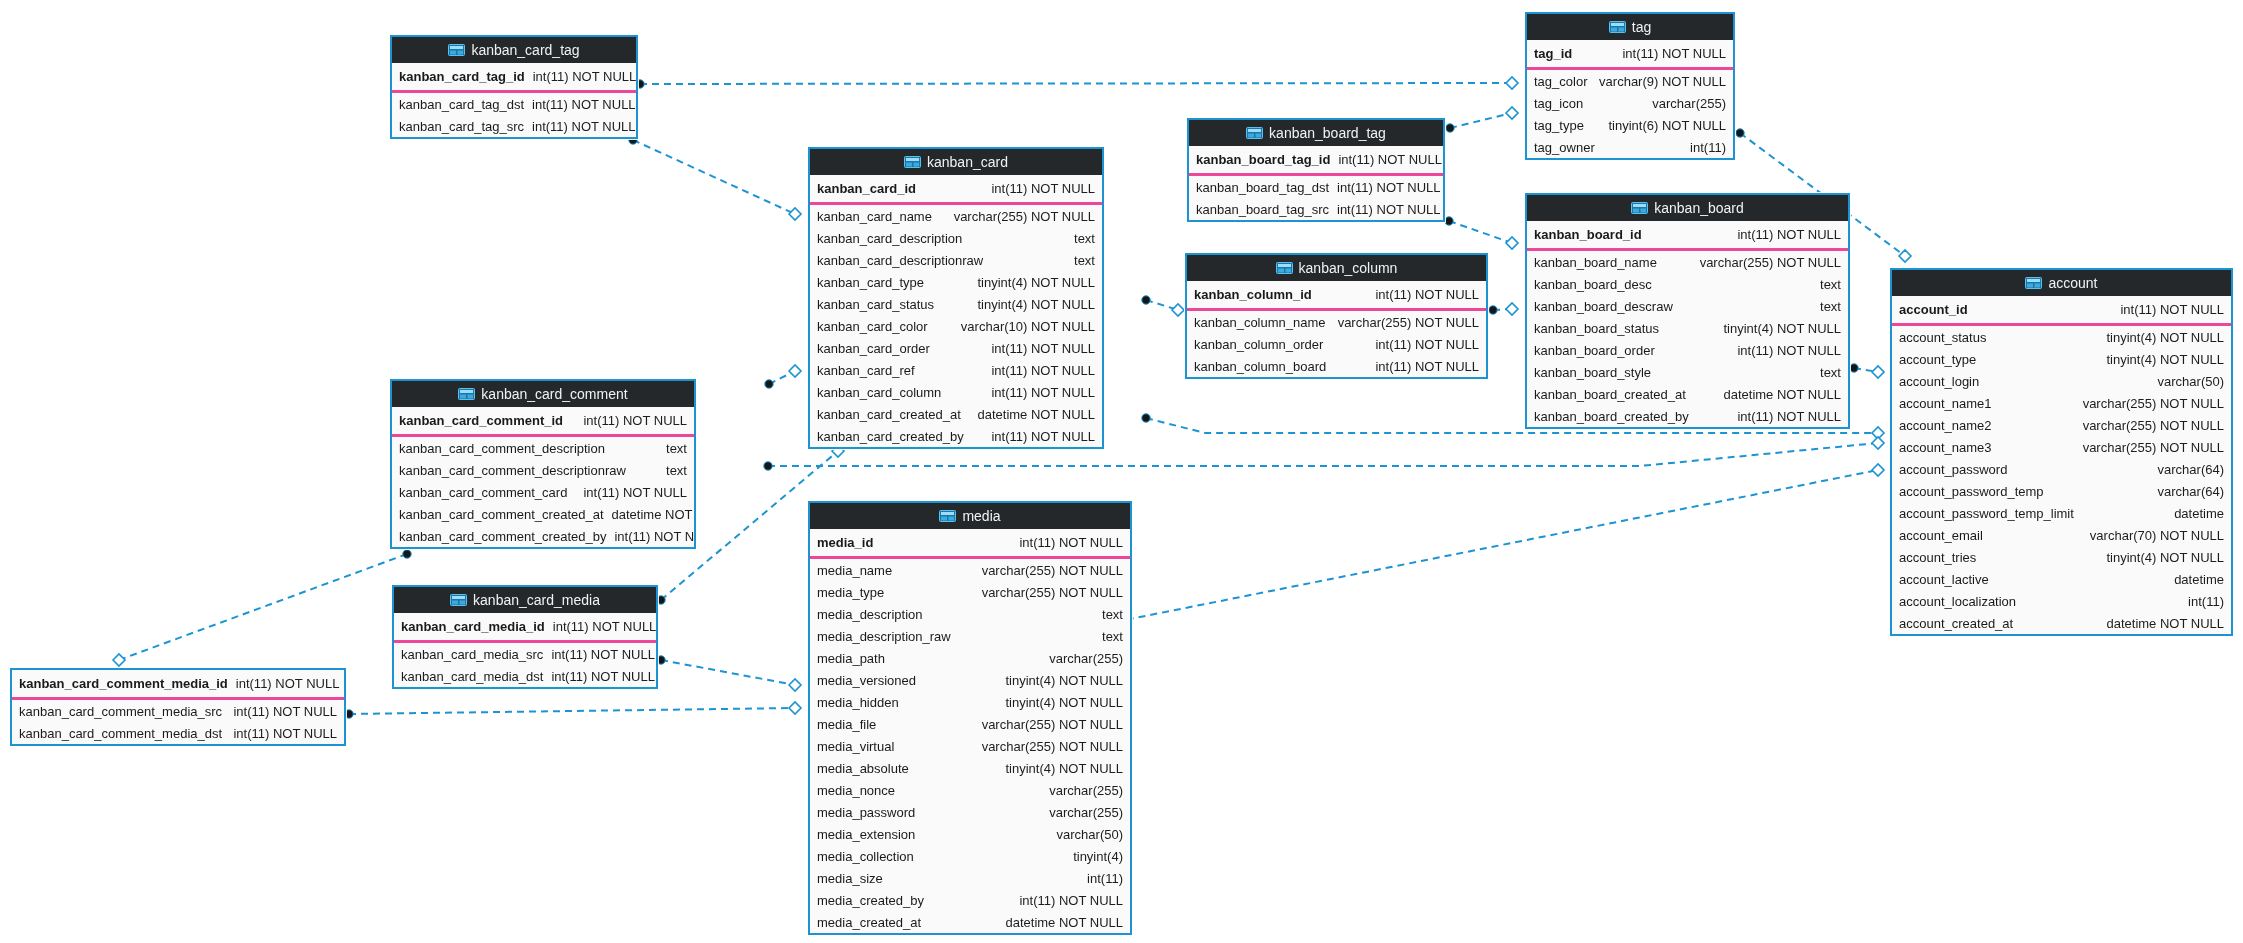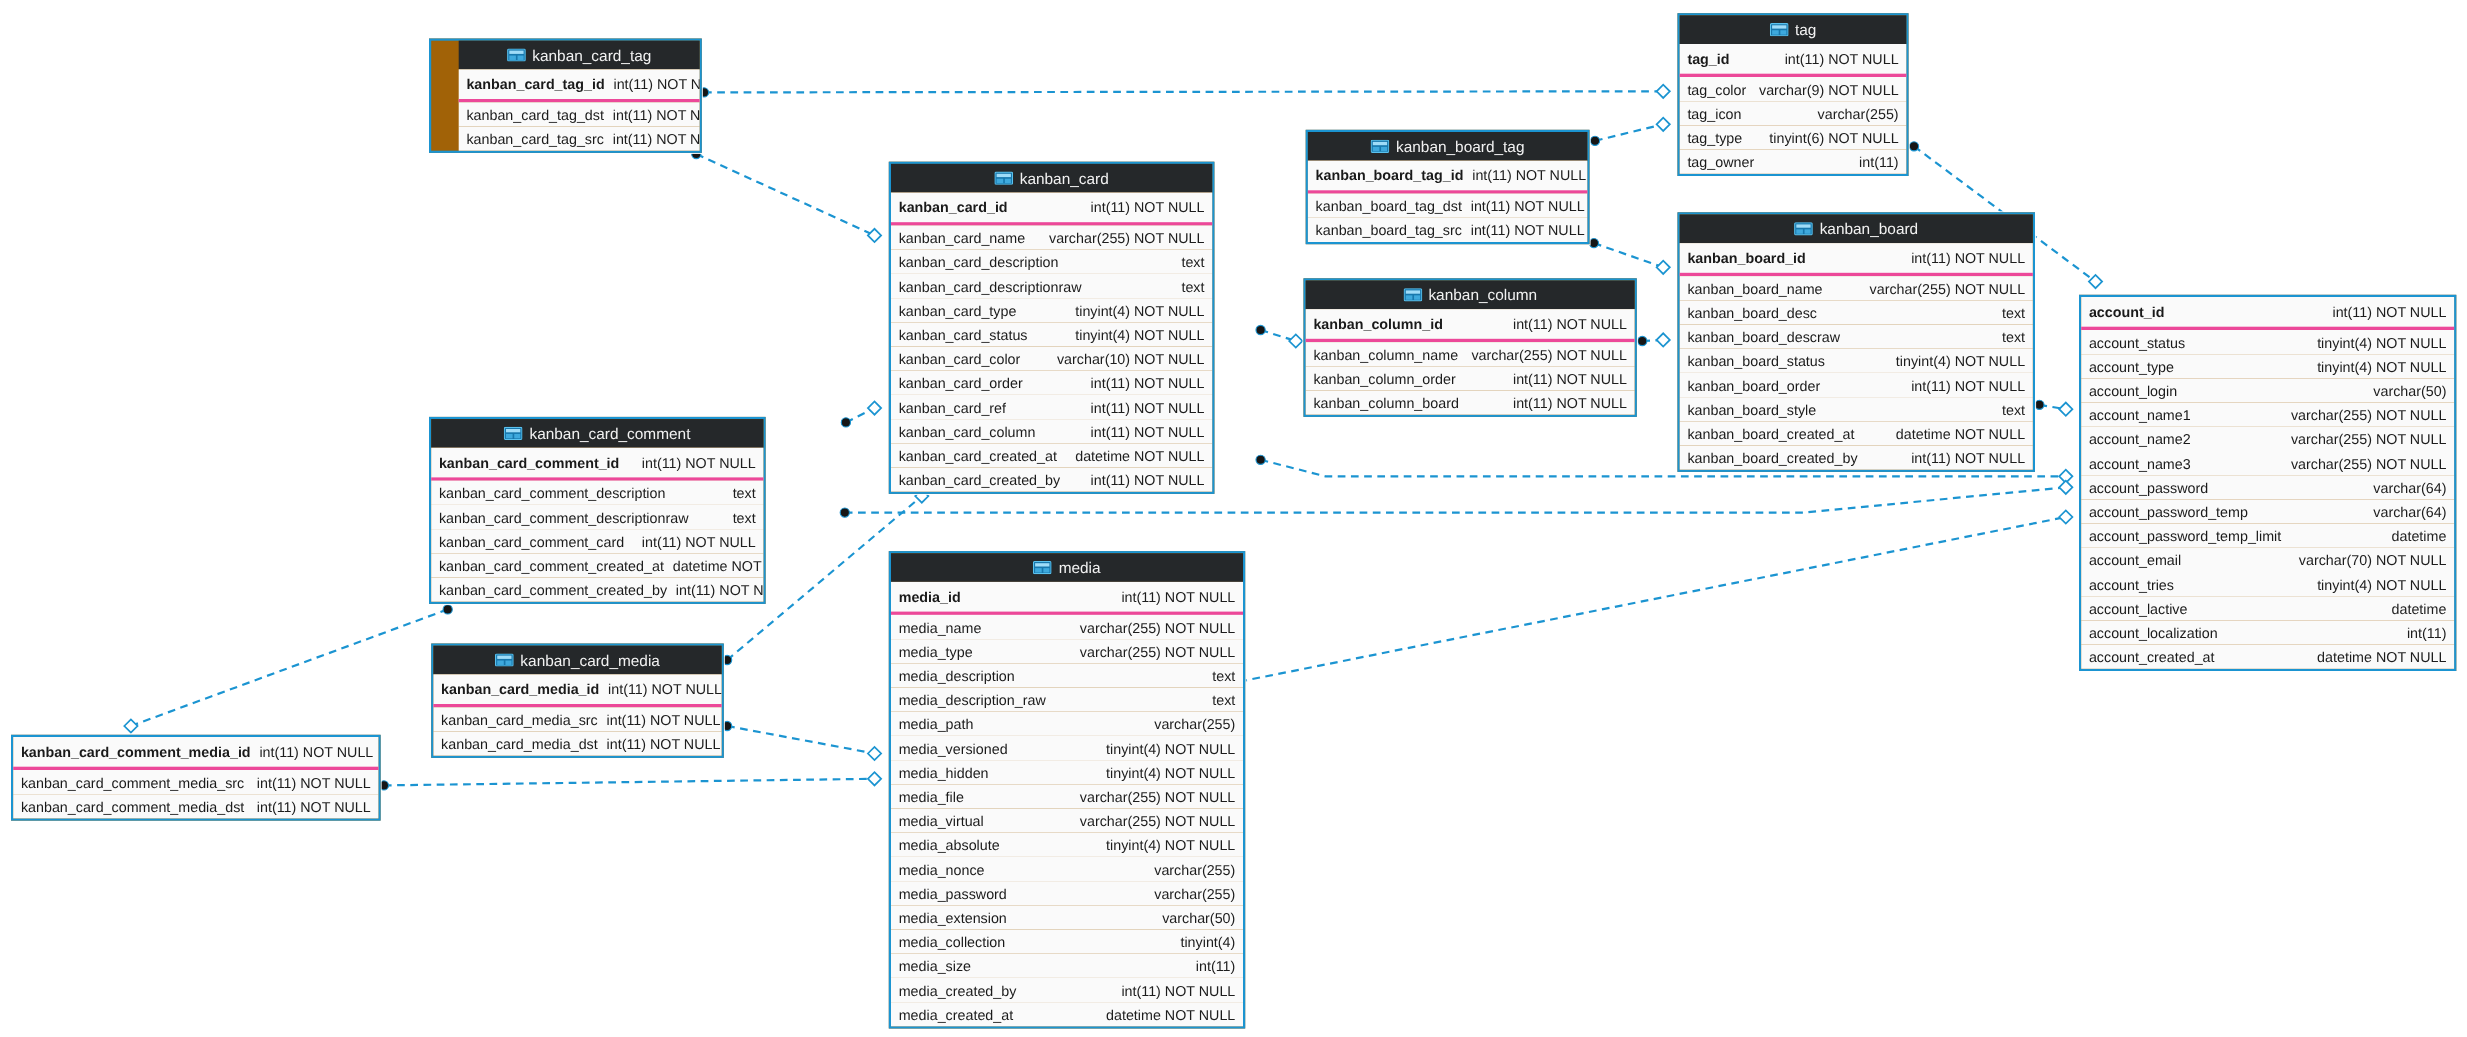--- a/index.html
+++ b/index.html
@@ -1,21 +1,21 @@
 <!DOCTYPE html>
 <html><head>
 <meta charset="utf-8">
 <style>
   html,body{margin:0;padding:0;background:#ffffff;}
   body{font-family:"Liberation Sans","DejaVu Sans",sans-serif;}
   #diagram{position:relative;width:2243px;height:943px;background:#ffffff;overflow:hidden;}
   #rel-layer{position:absolute;left:0;top:0;z-index:1;}
   .table-node{
     position:absolute;z-index:2;box-sizing:border-box;
-    border:2px solid #1b94d1;background:#a16207;
+    border:2px solid #1b94d1;background:#000000;
     box-shadow:0 0 0 1px rgba(255,255,255,.9);
   }
   .table-header{
     height:26px;background:#25282a;color:#f2f2f2;
     display:flex;align-items:center;justify-content:center;gap:6px;
     font-size:14px;white-space:nowrap;overflow:hidden;
   }
   .table-title{color:#f2f2f2;}
   .tbl-icon{flex:0 0 auto;display:block;}
   .row{
@@ -110,21 +110,21 @@
         <polyline points="407,554 119,660" class="rel-line"></polyline>
         <circle cx="407" cy="554" r="4.2" class="card-circle"></circle>
         <path d="M 113 660 L 119 654 L 125 660 L 119 666 Z" class="card-diamond"></path>
       </g>
       <g>
         <polyline points="349,714 795,708" class="rel-line"></polyline>
         <circle cx="349" cy="714" r="4.2" class="card-circle"></circle>
         <path d="M 789 708 L 795 702 L 801 708 L 795 714 Z" class="card-diamond"></path>
       </g>
     </svg>
-    <div class="table-node" style="left: 390px; top: 35px; width: 248px; padding-left: 25px;">
+    <div class="table-node" style="left: 390px; top: 35px; width: 248px;">
       <div class="table-header">
         <svg width="17" height="12" class="tbl-icon">
           <rect x="0.5" y="0.5" width="16" height="11" rx="1" fill="#1878ad" stroke="#5bc2ee"></rect>
           <rect x="2" y="2" width="13" height="3" fill="#9fdcf8"></rect>
           <rect x="2" y="6.5" width="6" height="4" fill="#3ea9dd"></rect>
           <rect x="9.5" y="6.5" width="5.5" height="4" fill="#3ea9dd"></rect>
         </svg>
         <span class="table-title">kanban_card_tag</span>
       </div>
       <div class="row pk">
@@ -321,20 +321,29 @@
       <div class="row">
         <span class="column-name">kanban_board_created_at</span>
         <span class="column-type">datetime NOT NULL</span>
       </div>
       <div class="row">
         <span class="column-name">kanban_board_created_by</span>
         <span class="column-type">int(11) NOT NULL</span>
       </div>
     </div>
     <div class="table-node" style="left: 1890px; top: 268px; width: 343px;">
+      <div class="table-header">
+        <svg width="17" height="12" class="tbl-icon">
+          <rect x="0.5" y="0.5" width="16" height="11" rx="1" fill="#1878ad" stroke="#5bc2ee"></rect>
+          <rect x="2" y="2" width="13" height="3" fill="#9fdcf8"></rect>
+          <rect x="2" y="6.5" width="6" height="4" fill="#3ea9dd"></rect>
+          <rect x="9.5" y="6.5" width="5.5" height="4" fill="#3ea9dd"></rect>
+        </svg>
+        <span class="table-title">account</span>
+      </div>
       <div class="row pk">
         <span class="column-name">account_id</span>
         <span class="column-type">int(11) NOT NULL</span>
       </div>
       <div class="row">
         <span class="column-name">account_status</span>
         <span class="column-type">tinyint(4) NOT NULL</span>
       </div>
       <div class="row">
         <span class="column-name">account_type</span>

